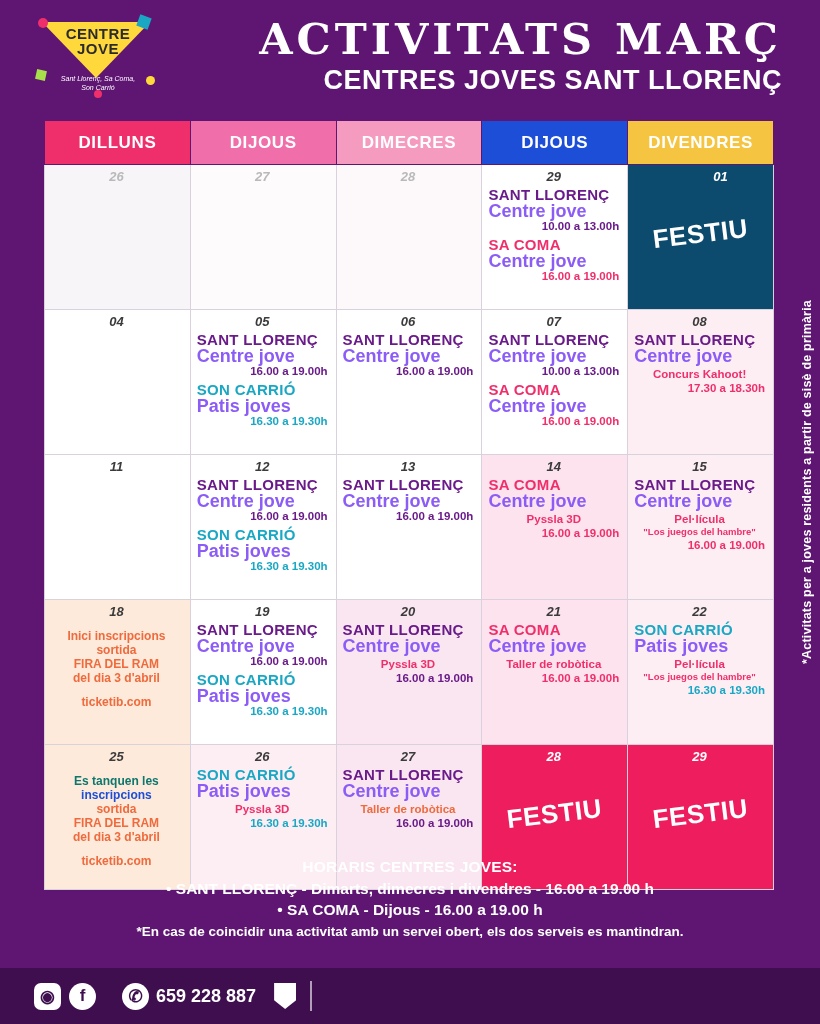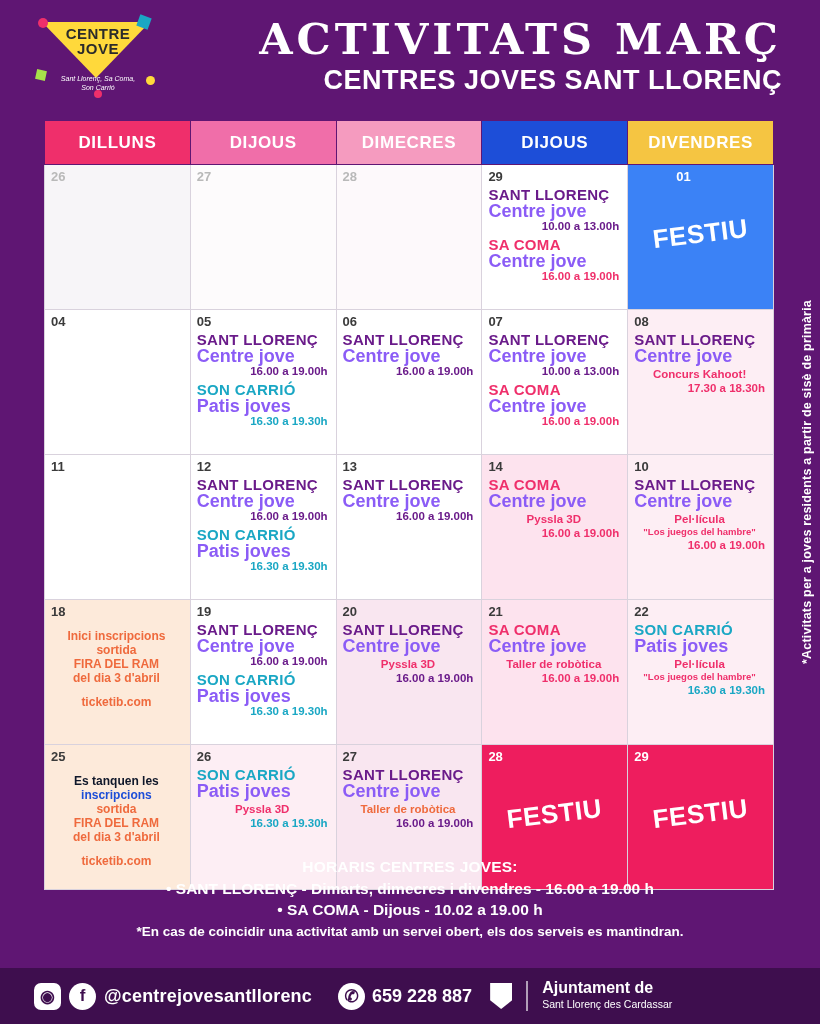--- a/index.html
+++ b/index.html
@@ -54,21 +54,21 @@
   .cal-wrap { position:absolute; left:44px; top:120px; width:730px; }
   table.cal { width:730px; border-collapse: collapse; table-layout: fixed; }
   table.cal th {
     height: 44px; color:#fff; font-size: 17px; letter-spacing:0.6px;
     font-weight:bold; text-align:center; border:1px solid #5f1673;
   }
   table.cal td {
     height: 145px; vertical-align: top; border:1px solid #d9d2dd;
     padding: 4px 8px 4px 6px; position: relative;
   }
-  .daynum { text-align:left; font-size: 13px; font-weight:bold; color:#3b3b3b; }
+  .daynum { text-align:center; font-size: 13px; font-weight:bold; color:#3b3b3b;font-style:italic; }
   .daynum.muted { color:#b9b9b9; }
   .daynum.white { color:#fff; }
   .ev { margin-top: 2px; }
   .ev .loc {
     font-family:"Liberation Sans", sans-serif; font-weight:bold;
     font-size: 15px; line-height: 18px; letter-spacing:0.3px;
   }
   .ev .sub { font-size: 18px; color:#8b5cf6; line-height:15px; font-weight:bold;}
   .ev .act { font-size: 11.5px; line-height:14px; font-weight:bold;}
   .ev .hr { font-size: 11.5px; line-height:15px; text-align:right; font-weight:bold;}
@@ -173,21 +173,21 @@
                 <div class="loc" style="color: rgb(106, 27, 138);">SANT LLORENÇ</div>
                 <div class="sub">Centre jove</div>
                 <div class="hr" style="color: rgb(106, 27, 138);">10.00 a 13.00h</div>
               </div>
               <div class="ev">
                 <div class="loc" style="color: rgb(239, 47, 107);">SA COMA</div>
                 <div class="sub">Centre jove</div>
                 <div class="hr" style="color: rgb(239, 47, 107);">16.00 a 19.00h</div>
               </div>
             </td>
-            <td style="background: #3b82f6; padding-left: 48px;">
+            <td style="background: #0c4a6e; padding-left: 48px;">
               <div class="daynum white">01</div>
               <div class="festiu">FESTIU</div>
             </td>
           </tr>
           <tr>
             <td style="background: rgb(255, 255, 255);">
               <div class="daynum">04</div>
             </td>
             <td style="background: rgb(255, 255, 255);">
               <div class="daynum">05</div>
@@ -261,21 +261,21 @@
             <td style="background: rgb(253, 227, 238);">
               <div class="daynum">14</div>
               <div class="ev">
                 <div class="loc" style="color: rgb(239, 47, 107);">SA COMA</div>
                 <div class="sub">Centre jove</div>
                 <div class="act" style="color: rgb(239, 47, 107); text-align: center; margin-top: 3px;">Pyssla 3D</div>
                 <div class="hr" style="color: rgb(239, 47, 107);">16.00 a 19.00h</div>
               </div>
             </td>
             <td style="background: rgb(253, 238, 244);">
-              <div class="daynum">10</div>
+              <div class="daynum">15</div>
               <div class="ev">
                 <div class="loc" style="color: rgb(106, 27, 138);">SANT LLORENÇ</div>
                 <div class="sub">Centre jove</div>
                 <div class="act" style="color: rgb(239, 47, 107); text-align: center; margin-top: 3px;">Pel·lícula</div>
                 <div class="quote" style="color: rgb(239, 47, 107); text-align: center;">"Los juegos del hambre"</div>
                 <div class="hr" style="color: rgb(239, 47, 107);">16.00 a 19.00h</div>
               </div>
             </td>
           </tr>
           <tr>
@@ -328,21 +328,21 @@
                 <div class="act" style="color: rgb(239, 47, 107); text-align: center; margin-top: 3px;">Pel·lícula</div>
                 <div class="quote" style="color: rgb(239, 47, 107); text-align: center;">"Los juegos del hambre"</div>
                 <div class="hr" style="color: rgb(26, 167, 196);">16.30 a 19.30h</div>
               </div>
             </td>
           </tr>
           <tr>
             <td style="background: rgb(253, 234, 218);">
               <div class="daynum">25</div>
               <div class="ev" style="text-align: center; margin-top: 10px;">
-                <div class="act" style="color: #0f172a; font-size: 12px;">Es tanquen les</div>
+                <div class="act" style="color: #0f766e; font-size: 12px;">Es tanquen les</div>
                 <div class="act" style="color: #1d4ed8; font-size: 12px;">inscripcions</div>
                 <div class="act" style="color: rgb(239, 106, 61); font-size: 12px;">sortida</div>
                 <div class="act" style="color: rgb(239, 106, 61); font-size: 12px;">FIRA DEL RAM</div>
                 <div class="act" style="color: rgb(239, 106, 61); font-size: 12px;">del dia 3 d'abril</div>
                 <div class="act" style="color: rgb(239, 106, 61); font-size: 12px; margin-top: 10px;">ticketib.com</div>
               </div>
             </td>
             <td style="background: rgb(253, 238, 244);">
               <div class="daynum">26</div>
               <div class="ev">
@@ -373,34 +373,29 @@
         </tbody>
     </table>
   </div>
 
   <div class="side-note">*Activitats per a joves residents a partir de sisè de primària</div>
 
   <div class="foot">
     <div class="h">HORARIS CENTRES JOVES:</div>
     <div id="foot-lines">
         <div class="li">• SANT LLORENÇ - Dimarts, dimecres i divendres - 16.00 a 19.00 h</div>
-        <div class="li">• SA COMA - Dijous - 10.02 a 19.00 h</div>
+        <div class="li">• SA COMA - Dijous - 16.00 a 19.00 h</div>
       </div>
     <div class="note">*En cas de coincidir una activitat amb un servei obert, els dos serveis es mantindran.</div>
   </div>
 
   <div class="bottom">
     <div class="soc">
       <div class="ico">◉</div>
       <div class="ico circle">f</div>
     </div>
-    <div class="handle">@centrejovesantllorenc</div>
     <div style="width:26px"></div>
     <div class="ico circle">✆</div>
     <div class="phone">659 228 887</div>
     <div class="shield"></div>
     <div class="sep"></div>
-    <div class="ajunt">
-      <div class="a1">Ajuntament de</div>
-      <div class="a2">Sant Llorenç des Cardassar</div>
-    </div>
   </div>
 </div>
 
 </body></html>

